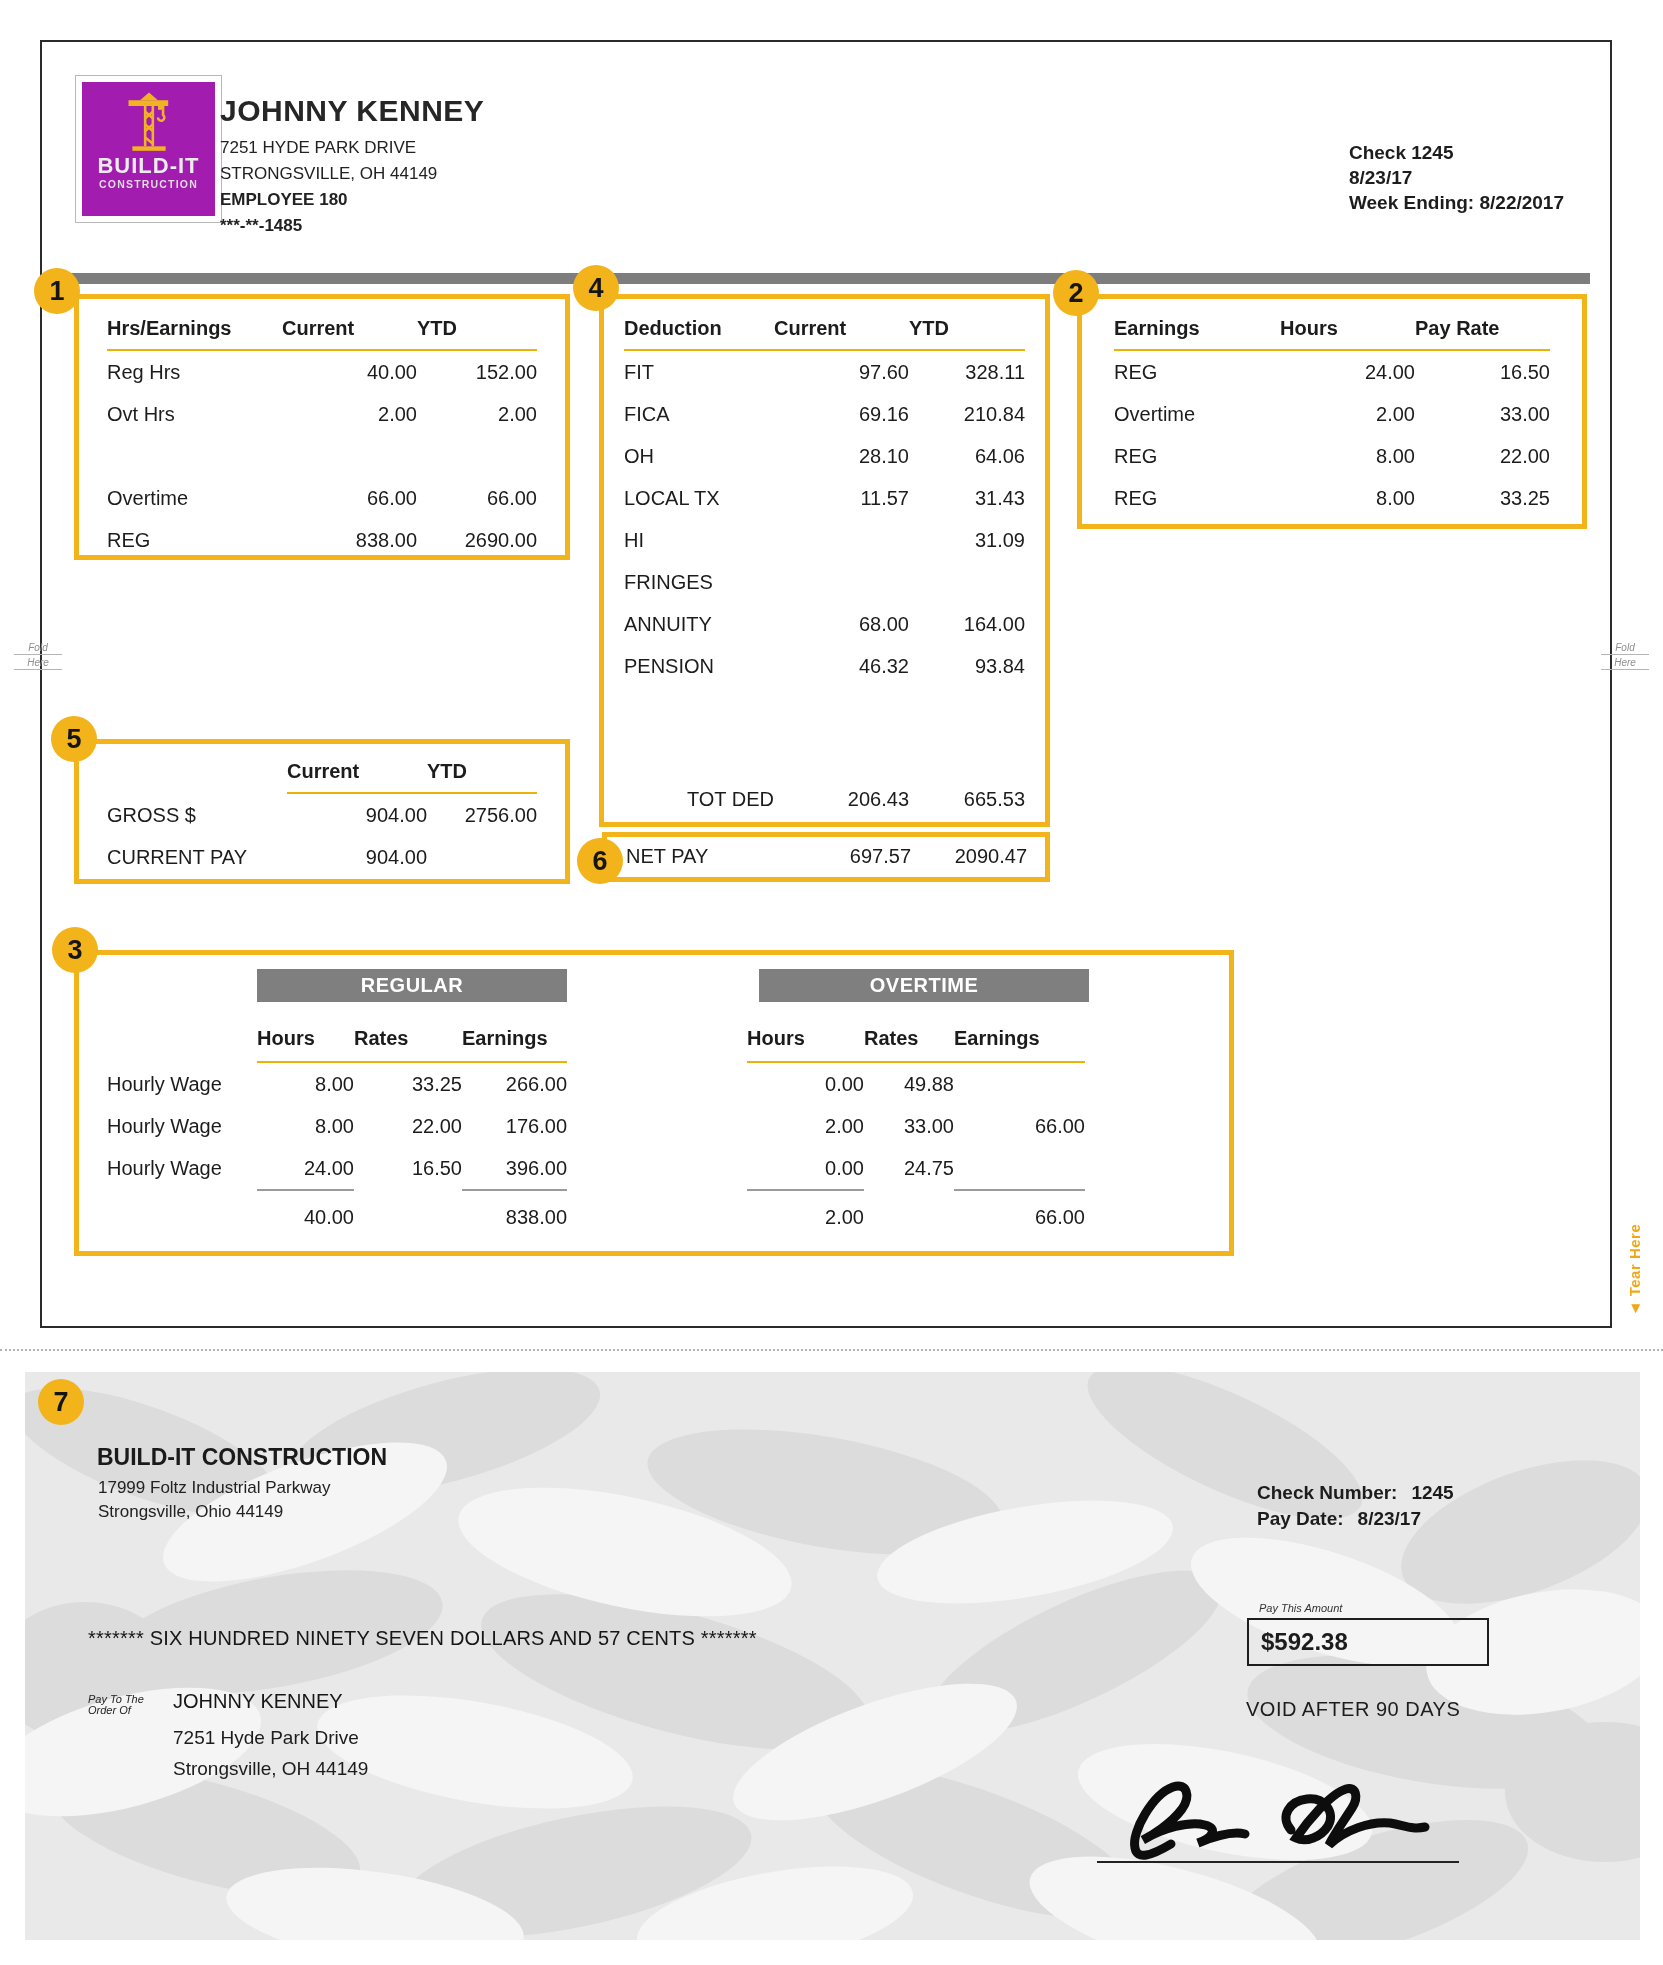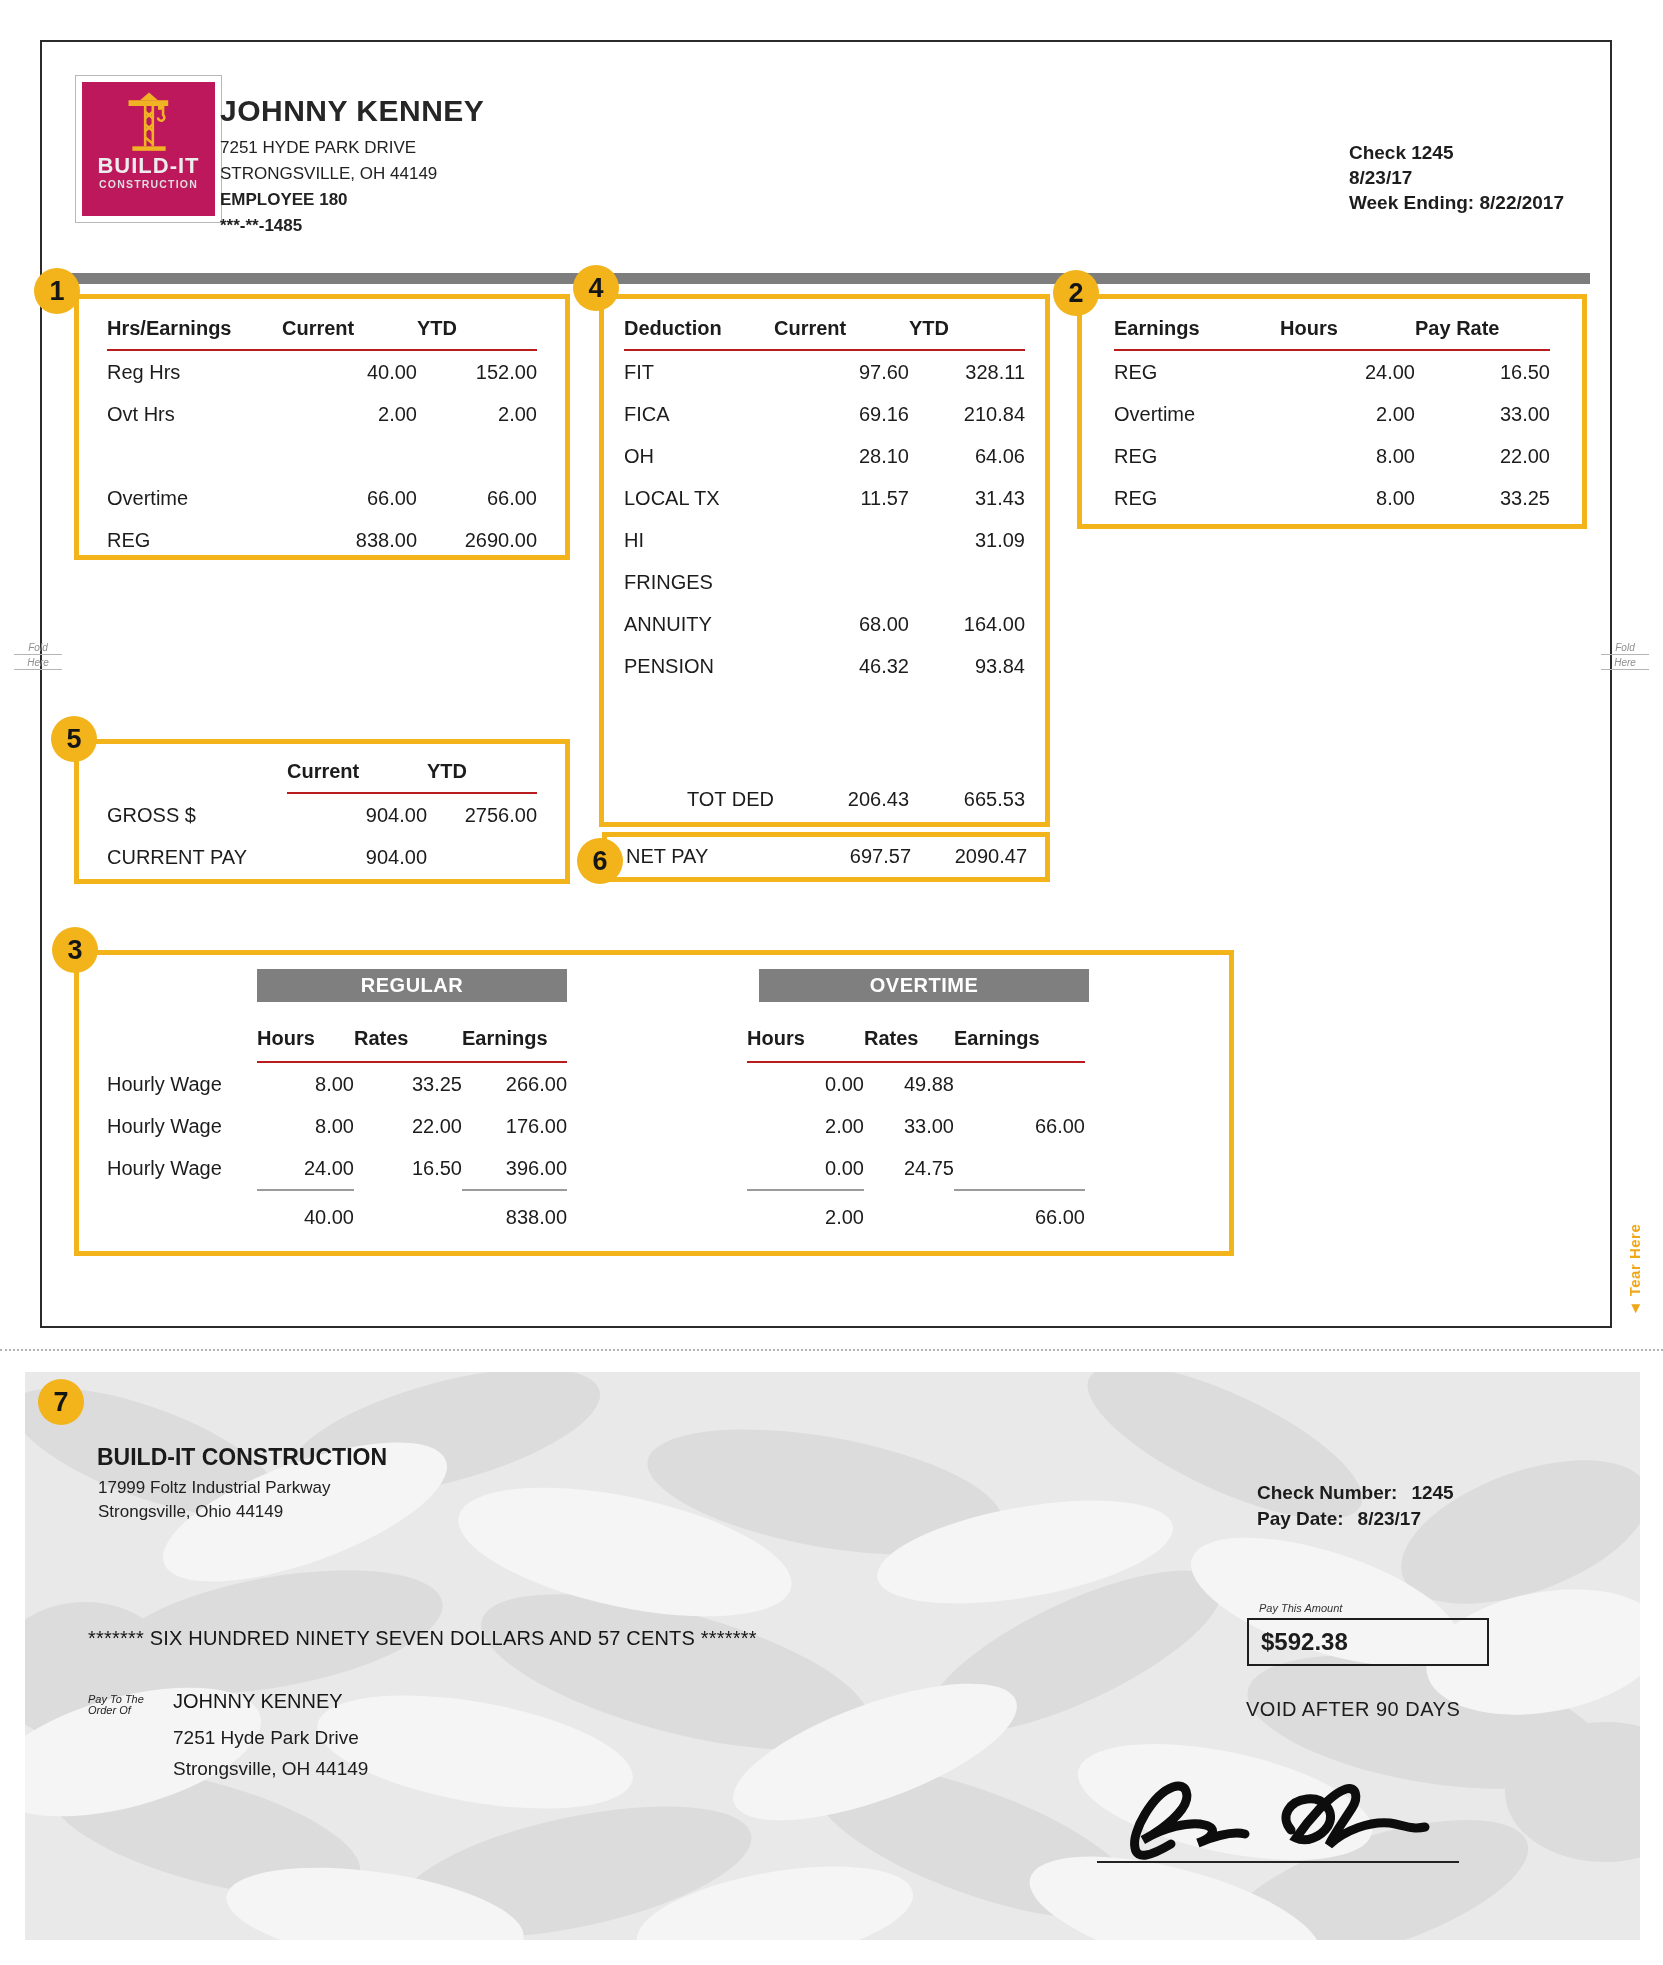--- a/index.html
+++ b/index.html
@@ -6,21 +6,21 @@
   body { background:#fff; font-family:"Liberation Sans", sans-serif; color:#1c1c1c; }
   .page { position:relative; width:1663px; height:1965px; background:#fff; overflow:hidden; }
 
   
   .stub { position:absolute; left:40px; top:40px; width:1572px; height:1288px;
           border:2px solid #2b2b2b; background:#fff; }
 
   
   .logo-box { position:absolute; left:33px; top:33px; width:147px; height:148px;
               border:1px solid #b8b8b8; background:#fff; padding:6px; }
-  .logo-inner { width:100%; height:100%; background:#be185d; display:flex; flex-direction:column;
+  .logo-inner { width:100%; height:100%; background:#a21caf; display:flex; flex-direction:column;
                 align-items:center; justify-content:flex-start; padding-top:8px; }
   .logo-inner svg { width:64px; height:64px; }
   .logo-t1 { color:#ececec; font-weight:bold; font-size:22px; letter-spacing:1px; line-height:24px; }
   .logo-t2 { color:#dedede; font-weight:bold; font-size:10.5px; letter-spacing:1.2px; }
 
   .emp-block { position:absolute; left:178px; top:52px; }
   .emp-name { font-size:30px; font-weight:bold; letter-spacing:.5px; color:#262626; }
   .emp-line { font-size:17px; margin-top:6px; color:#222; }
   .emp-bold { font-weight:bold; }
 
@@ -31,21 +31,21 @@
 
   
   .databox { position:absolute; border:5px solid #F2B31B; background:#fff; }
   .badge { position:absolute; width:46px; height:46px; border-radius:50%; background:#F2B31B;
            color:#151515; font-weight:bold; font-size:27px; display:flex; align-items:center;
            justify-content:center; z-index:5; }
 
   .tbl { display:grid; }
   .c  { height:42px; line-height:42px; font-size:20px; white-space:nowrap; overflow:visible; }
   .num { text-align:right; }
-  .th { font-weight:bold; border-bottom:2px solid #b91c1c; height:40px; line-height:34px; }
+  .th { font-weight:bold; border-bottom:2px solid #eab308; height:40px; line-height:34px; }
   .th.noline { border-bottom:none; }
 
   .box1 .tbl, .box5 .tbl { padding:0 28px; }
   .box1 .tbl { grid-template-columns:175px 135px 120px; padding-top:12px; }
   .box4 .tbl { grid-template-columns:150px 135px 116px; padding:12px 20px 0 20px; }
   .box4 .tot { position:absolute; left:0; right:0; bottom:2px; display:grid;
                grid-template-columns:150px 135px 116px; padding:0 20px; }
   .box4 .tot .c { font-size:20px;text-align:right; }
   .box2 .tbl { grid-template-columns:166px 135px 135px; padding:12px 32px 0 32px; }
   .box5 .tbl { grid-template-columns:180px 140px 110px; padding-top:10px; }

